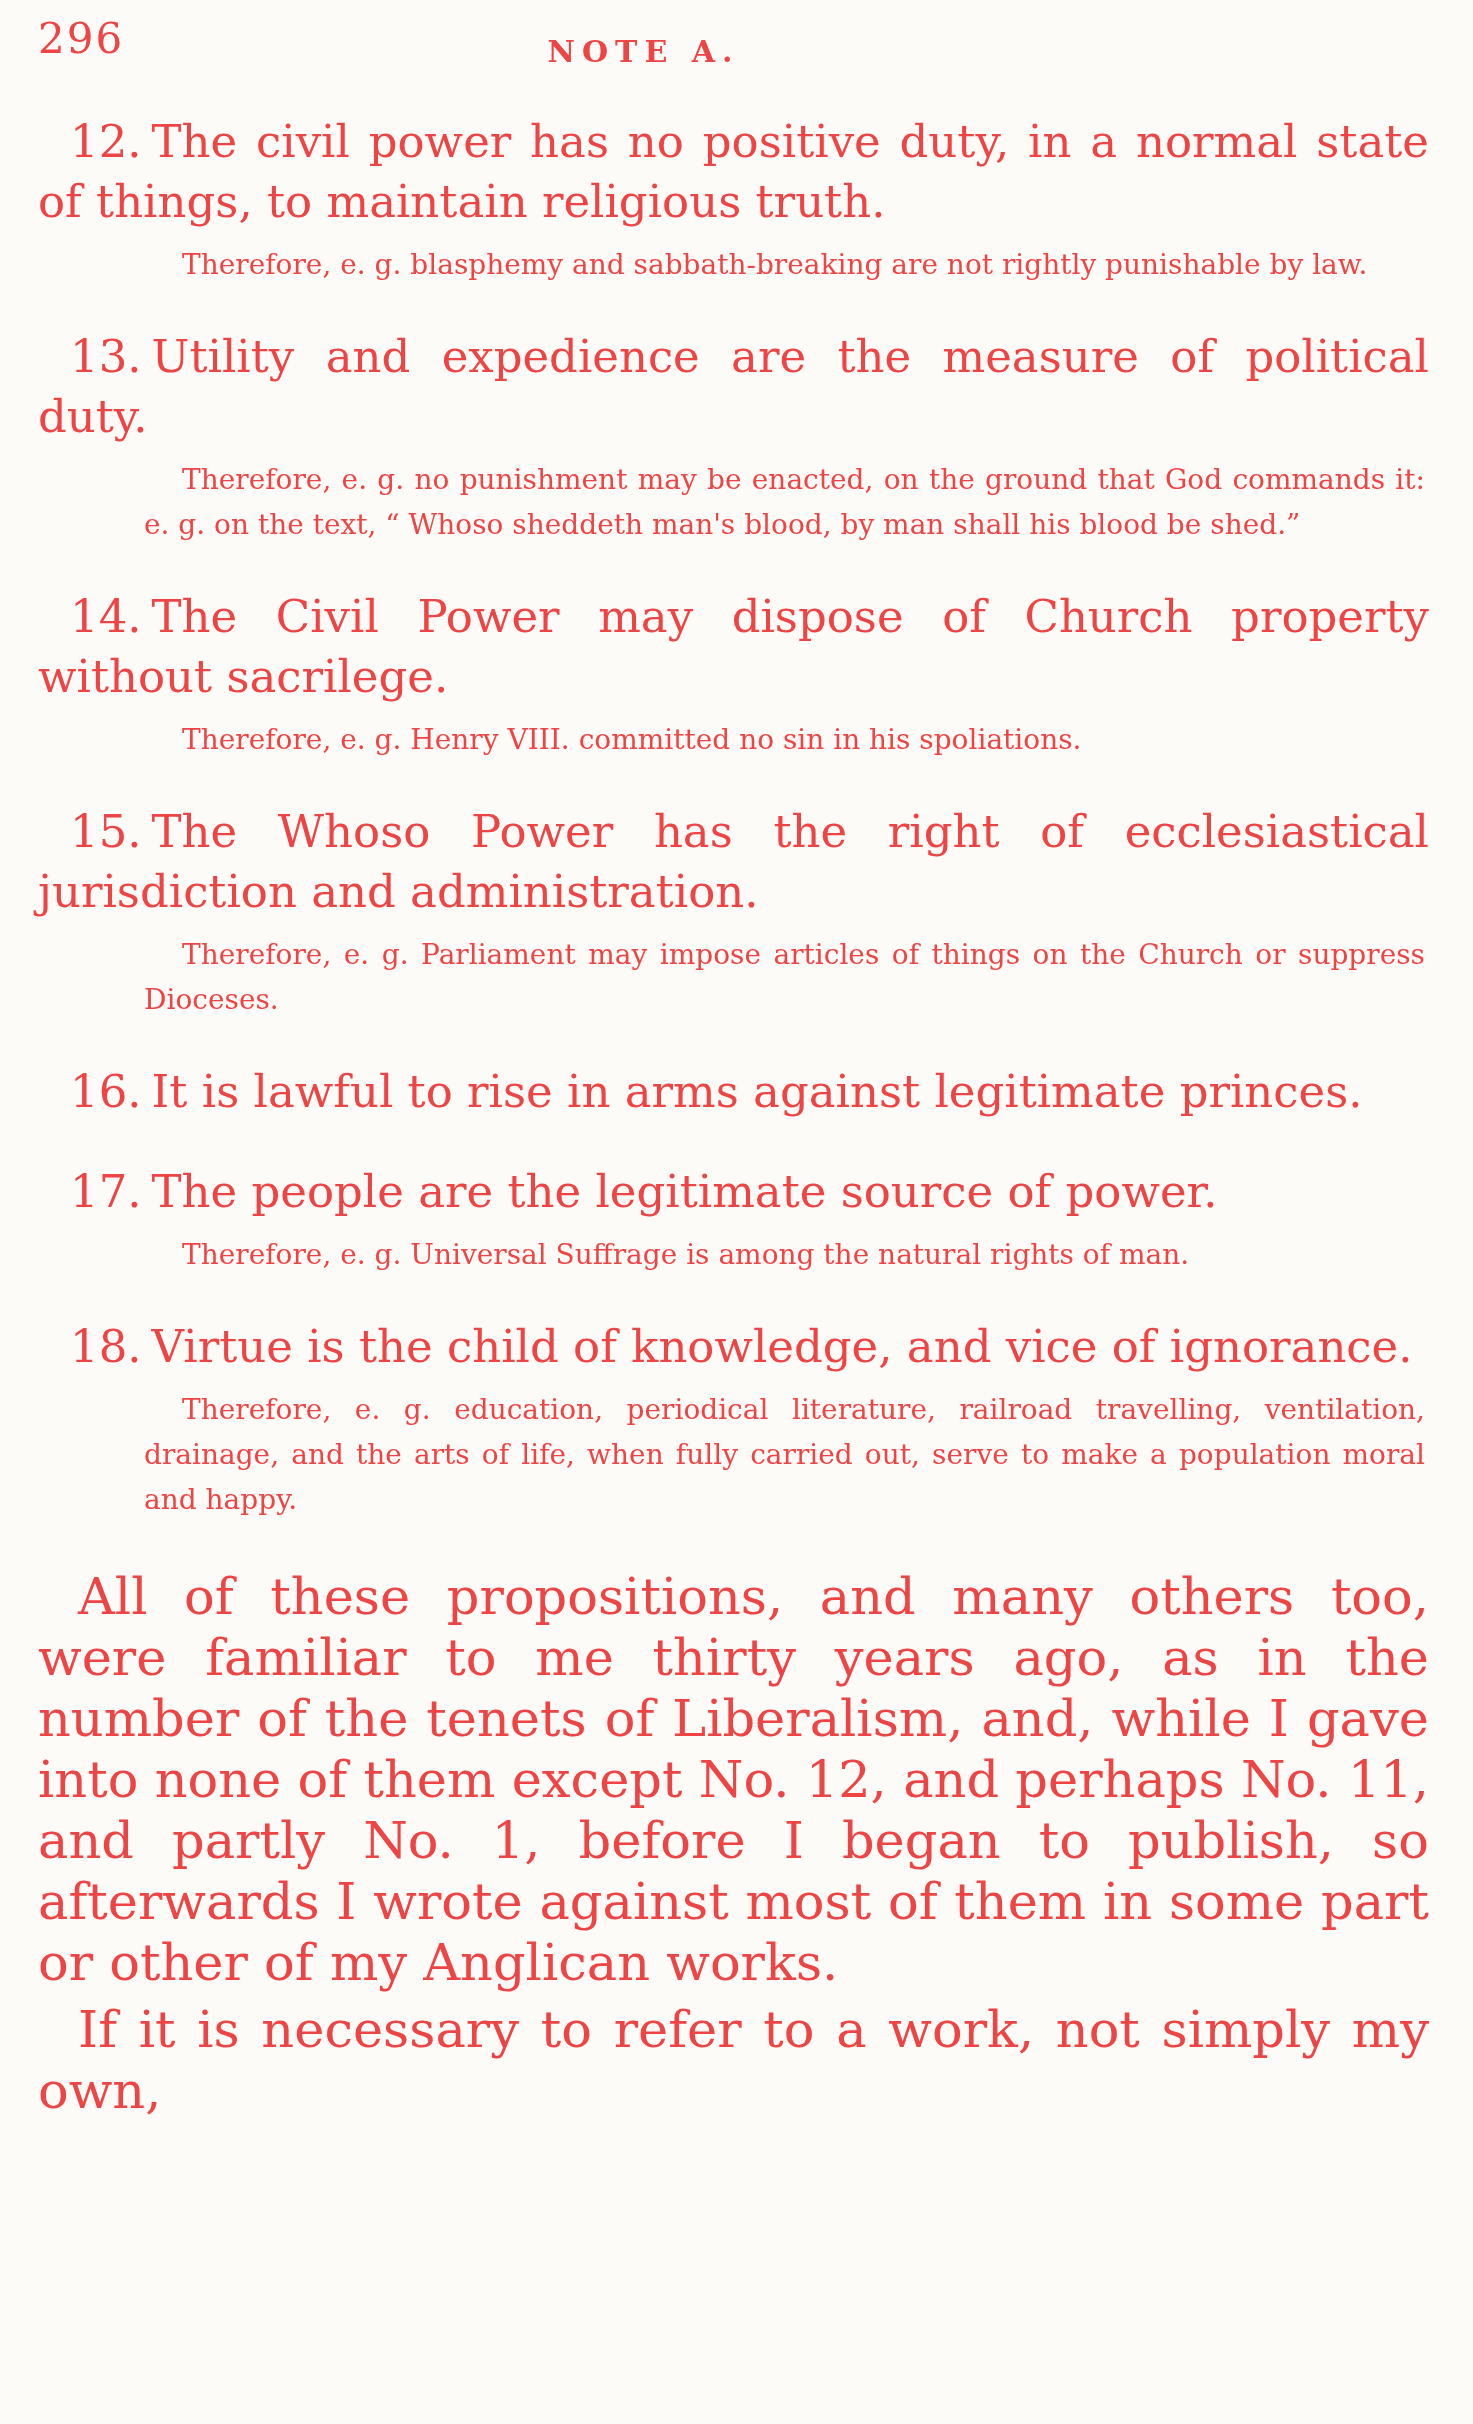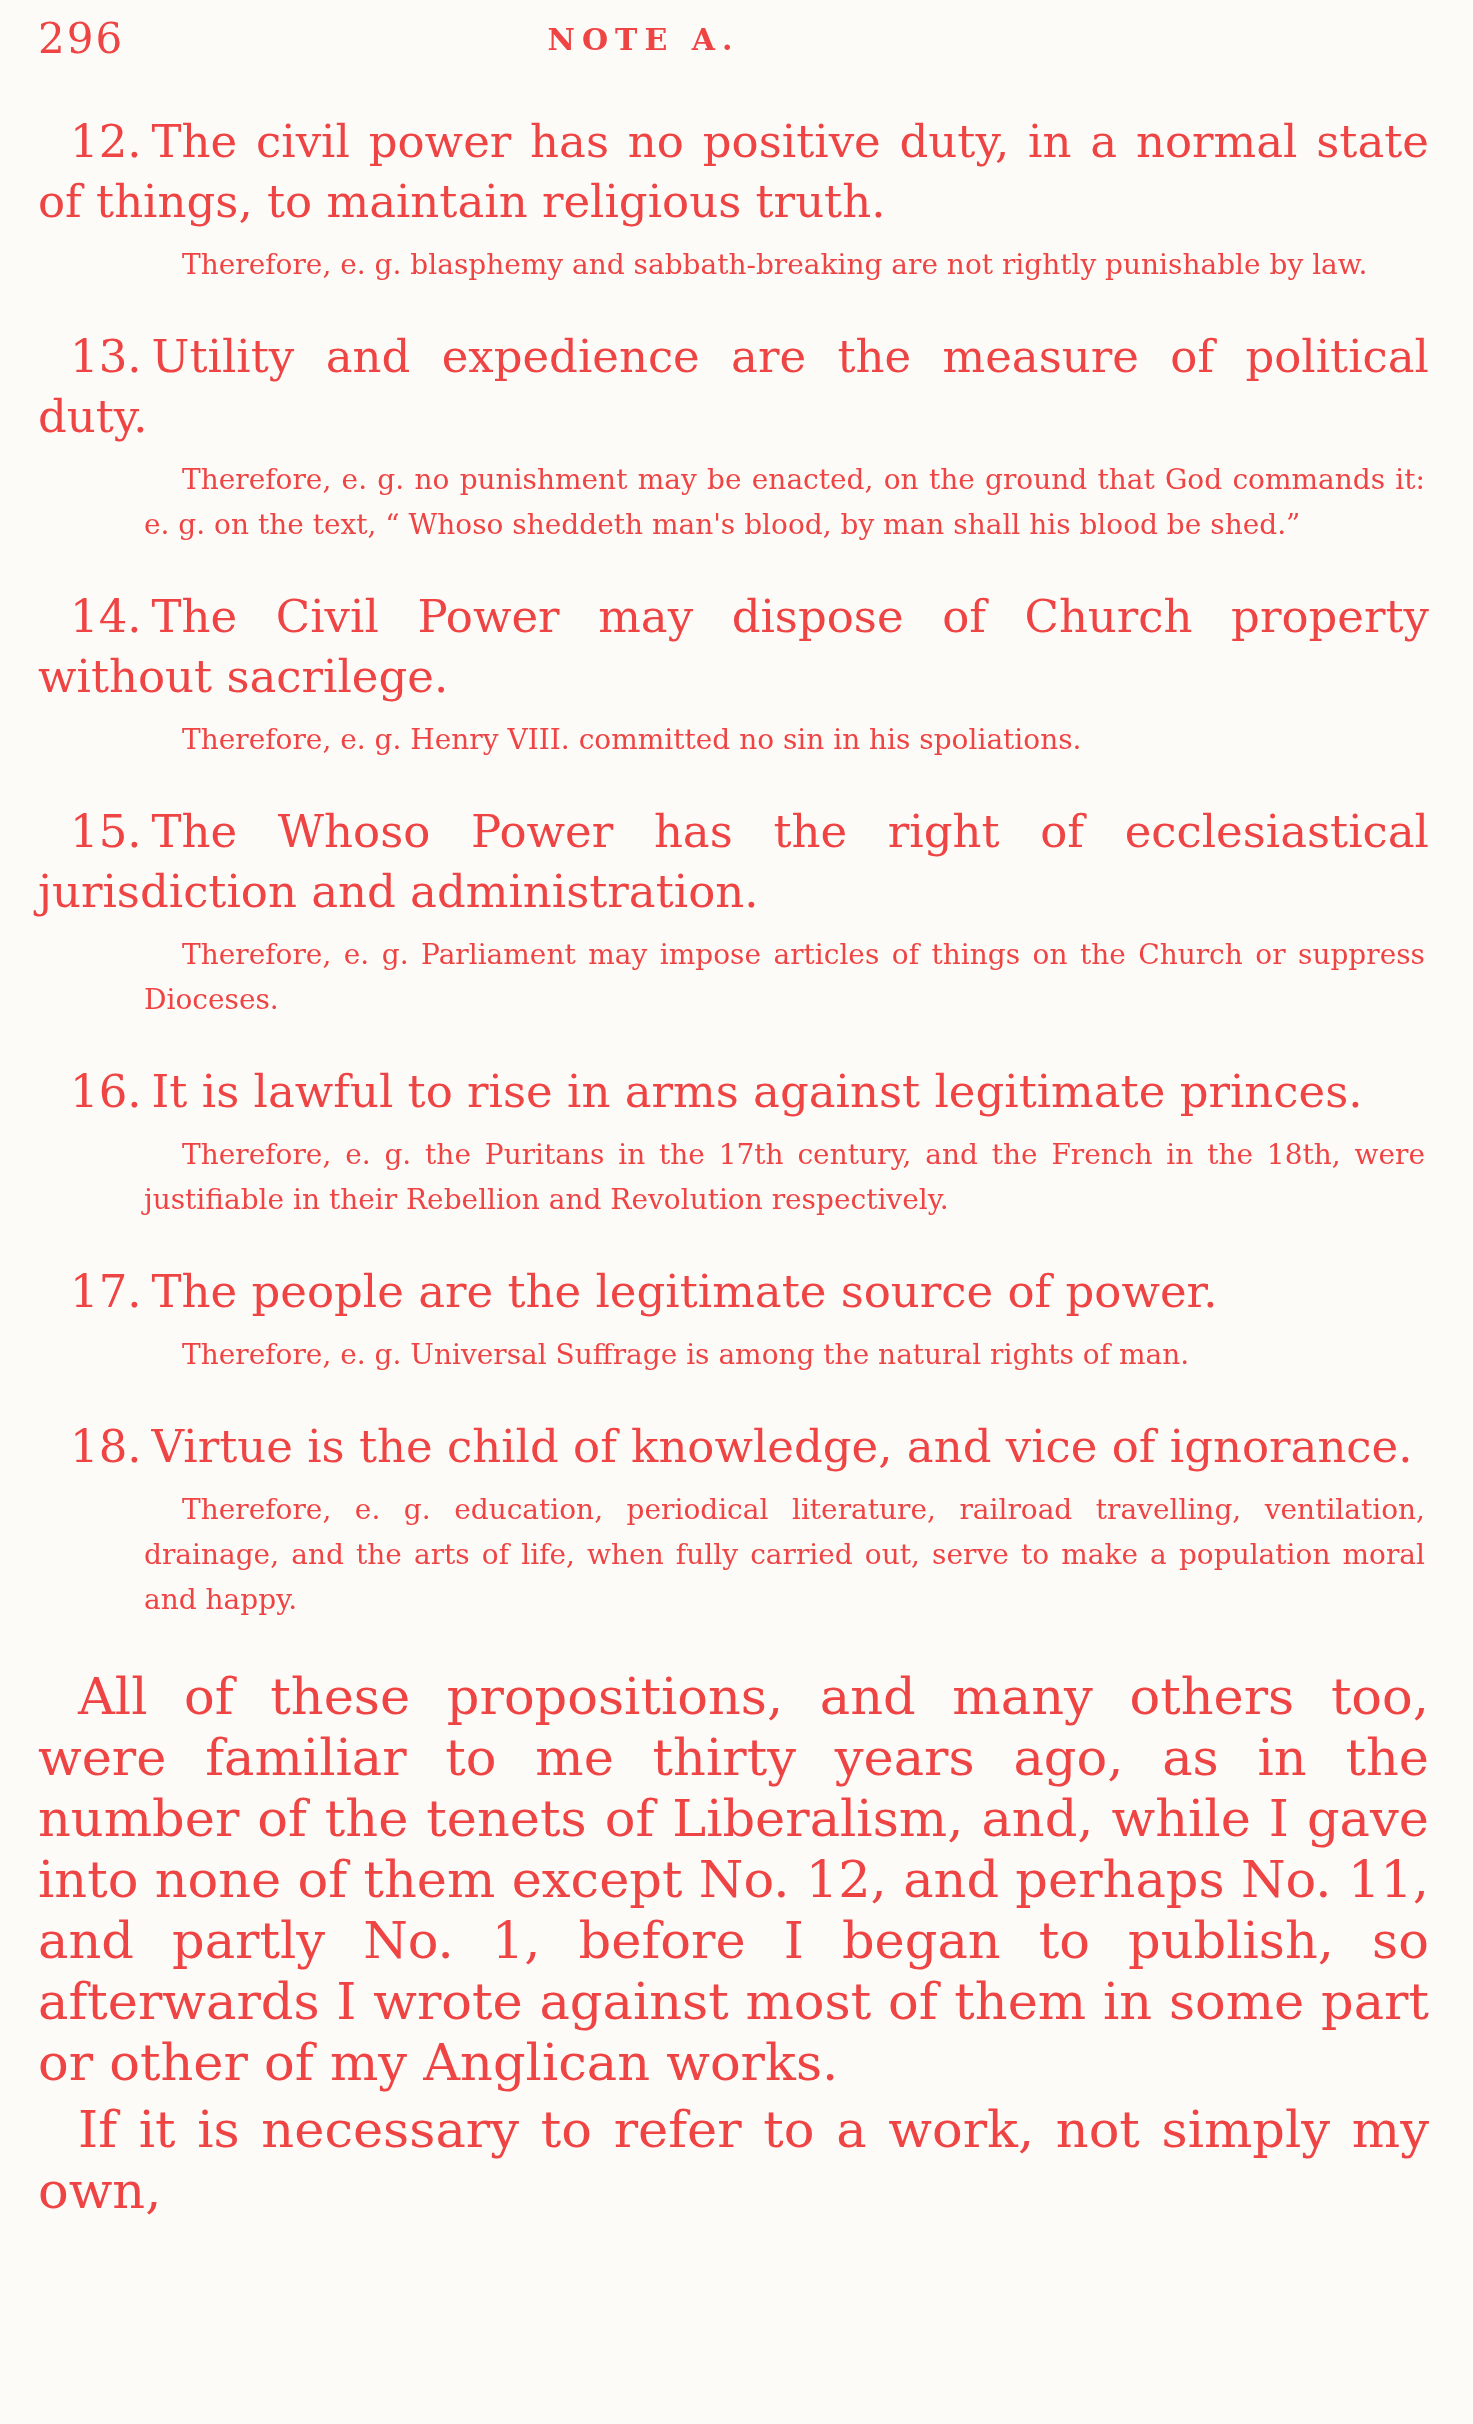--- a/index.html
+++ b/index.html
@@ -28,21 +28,21 @@
     position: absolute;
     left: 0;
     top: 0;
     font-size: 42px;
     letter-spacing: 2px;
   }
   .running-head {
     position: absolute;
     left: 0;
     right: 180px;
-    top: 8px;
+    top: 20px;
     text-align: center;
     font-size: 30px;
     letter-spacing: 7px;
     font-weight: bold;
   }
   .prop {
     margin: 40px 0 0 0;
     font-size: 45px;
     line-height: 60px;
     text-align: justify;
@@ -94,21 +94,20 @@
     <p class="note">Therefore, e. g. Henry VIII. committed no sin in his spoliations.</p>
   </section>
 
   <section>
     <p class="prop"><span class="prop-number">15.</span><span>The Whoso Power has the right of ecclesiastical jurisdiction and administration.</span></p>
     <p class="note">Therefore, e. g. Parliament may impose articles of things on the Church or suppress Dioceses.</p>
   </section>
 
   <section>
     <p class="prop"><span class="prop-number">16.</span><span>It is lawful to rise in arms against legitimate princes.</span></p>
-    <p class="note">Therefore, e. g. the Puritans in the 17th century, and the French in the 18th, were justifiable in their Rebellion and Revolution respectively.</p>
   </section>
 
   <section>
     <p class="prop"><span class="prop-number">17.</span><span>The people are the legitimate source of power.</span></p>
     <p class="note">Therefore, e. g. Universal Suffrage is among the natural rights of man.</p>
   </section>
 
   <section>
     <p class="prop"><span class="prop-number">18.</span><span>Virtue is the child of knowledge, and vice of ignorance.</span></p>
     <p class="note">Therefore, e. g. education, periodical literature, railroad travelling, ventilation, drainage, and the arts of life, when fully carried out, serve to make a population moral and happy.</p>

